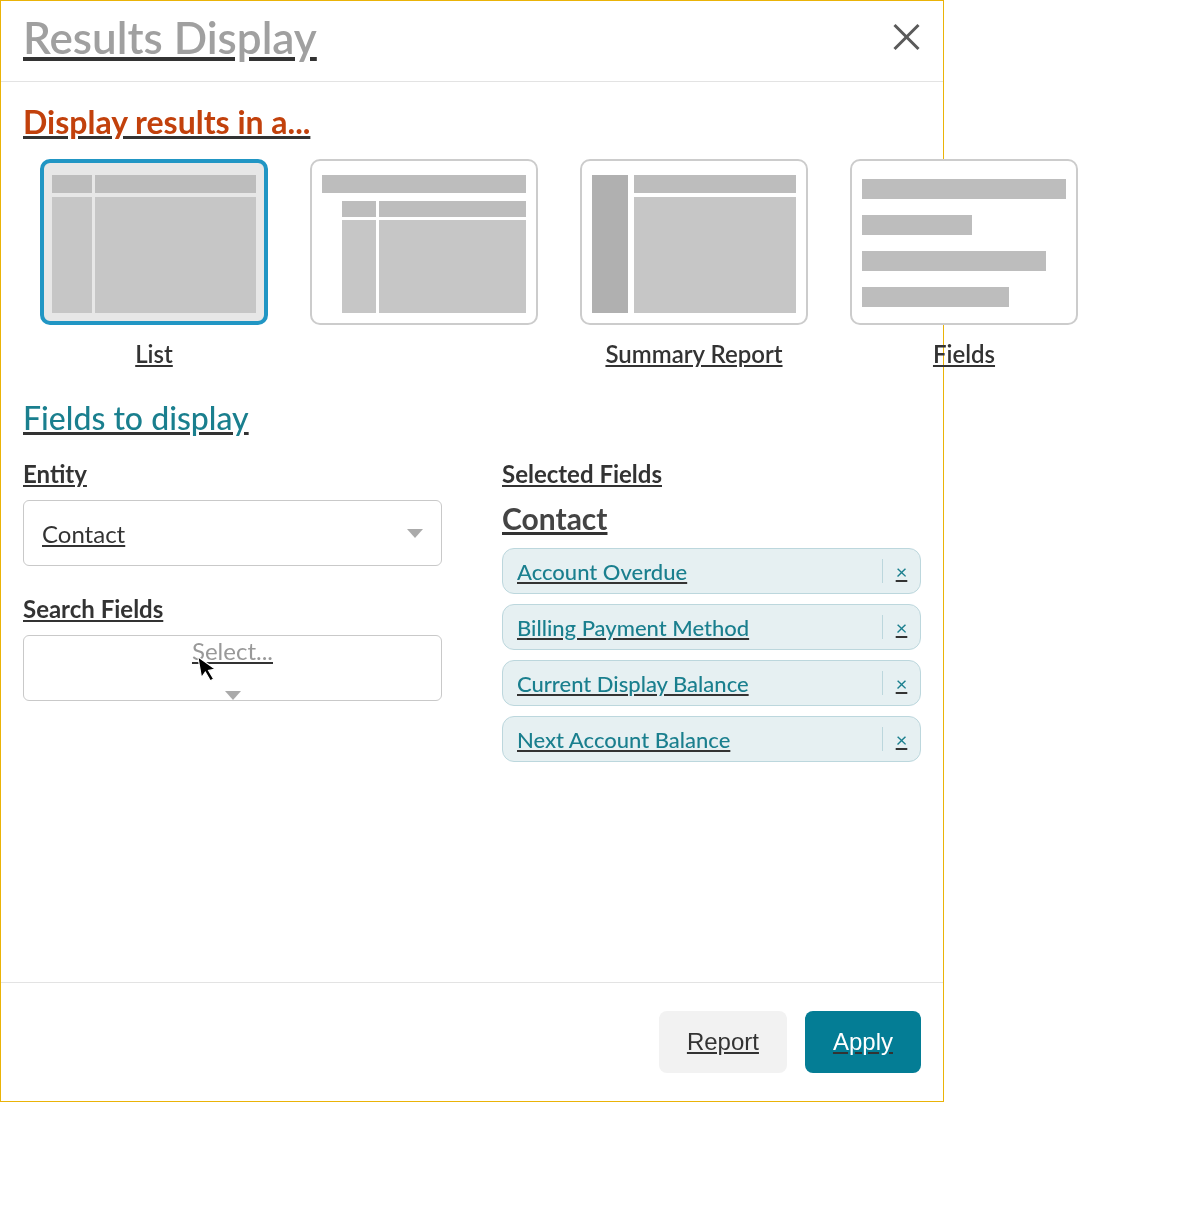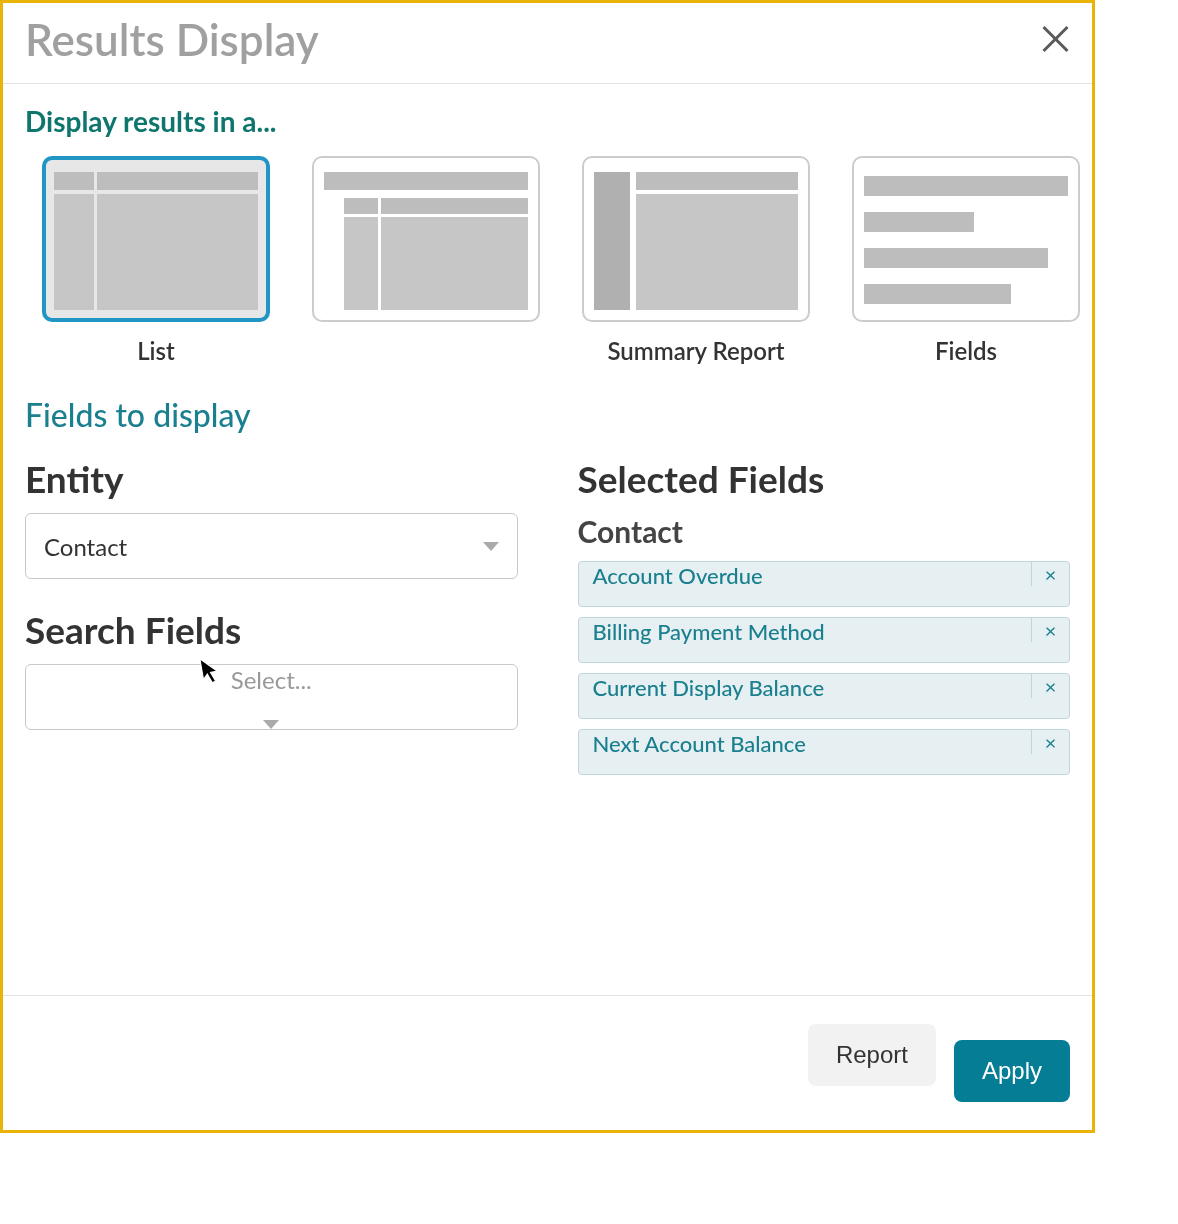--- a/index.html
+++ b/index.html
@@ -4,22 +4,23 @@
 <style>
   * { box-sizing: border-box; }
   body {
     margin: 0;
     font-family: "Lato", "Segoe UI", "Helvetica Neue", Arial, sans-serif;
     color: #333;
     background: #fff;
     width: 1178px;
   }
   .modal {
-    width: 1095px;
-    border: 3px solid #eab308;
+    width: 944px;
+    border: 1px solid #eab308;
+    text-decoration: underline;
   }
   
   .modal-header {
     display: flex;
     align-items: center;
     justify-content: space-between;
     padding: 10px 22px 18px 22px;
     border-bottom: 1px solid #e3e3e3;
   }
   .modal-title {
@@ -45,23 +46,23 @@
     background: #5a5a5a;
   }
   .close-x::before { transform: rotate(45deg); }
   .close-x::after  { transform: rotate(-45deg); }
 
   
   .modal-body {
     padding: 20px 22px 30px;
   }
   .section-heading {
-    font-size: 28px;
+    font-size: 32px;
     font-weight: 700;
-    color: #0f766e;
+    color: #c2410c;
     margin: 0 0 18px 0;
   }
   .section-heading.teal {
     color: #1a7f8e;
     font-weight: 500;
     font-size: 32px;
     margin: 30px 0 10px 0;
   }
 
   
@@ -137,21 +138,21 @@
   .thumb-graph .r4{ width:72%;}
 
   
   .cols {
     display: flex;
     gap: 60px;
     margin-top: 6px;
   }
   .col { flex: 1; min-width: 0; }
   .field-label {
-    font-size: 37px;
+    font-size: 24px;
     font-weight: 700;
     color: #333;
     margin: 12px 0 12px 0;
   }
   .sub-label {
     font-size: 30px;
     font-weight: 700;
     color: #444;
     margin: 8px 0 12px 0;
   }
@@ -172,23 +173,23 @@
   .select-box.placeholder { color: #999; flex-direction: column; }
   .select-caret {
     width: 0; height: 0;
     border-left: 8px solid transparent;
     border-right: 8px solid transparent;
     border-top: 9px solid #aaa;
   }
 
   .chip {
     display:flex;
-    align-items:flex-start;
+    align-items:center;
     border: 1px solid #bcd7dd;
-    border-radius: 4px;
+    border-radius: 12px;
     background: #e6f0f2;
     margin-bottom: 10px;
     height: 46px;
     overflow: hidden;
   }
   .chip-label {
     flex:1;
     display:flex;
     align-items:center;
     padding: 0 14px;
@@ -237,21 +238,20 @@
     cursor: pointer;
     font-weight: 500;
   }
   .btn-close {
     background: #f2f2f2;
     color: #333;
   }
   .btn-apply {
     background: #047d95;
     color: #fff;
-    margin-top: 16px;
   }
 </style>
 </head>
 <body>
 
 <div class="modal" style="position:relative;">
 
   <div class="modal-header">
     <h1 class="modal-title">Results Display</h1>
     <div class="close-x"></div>

